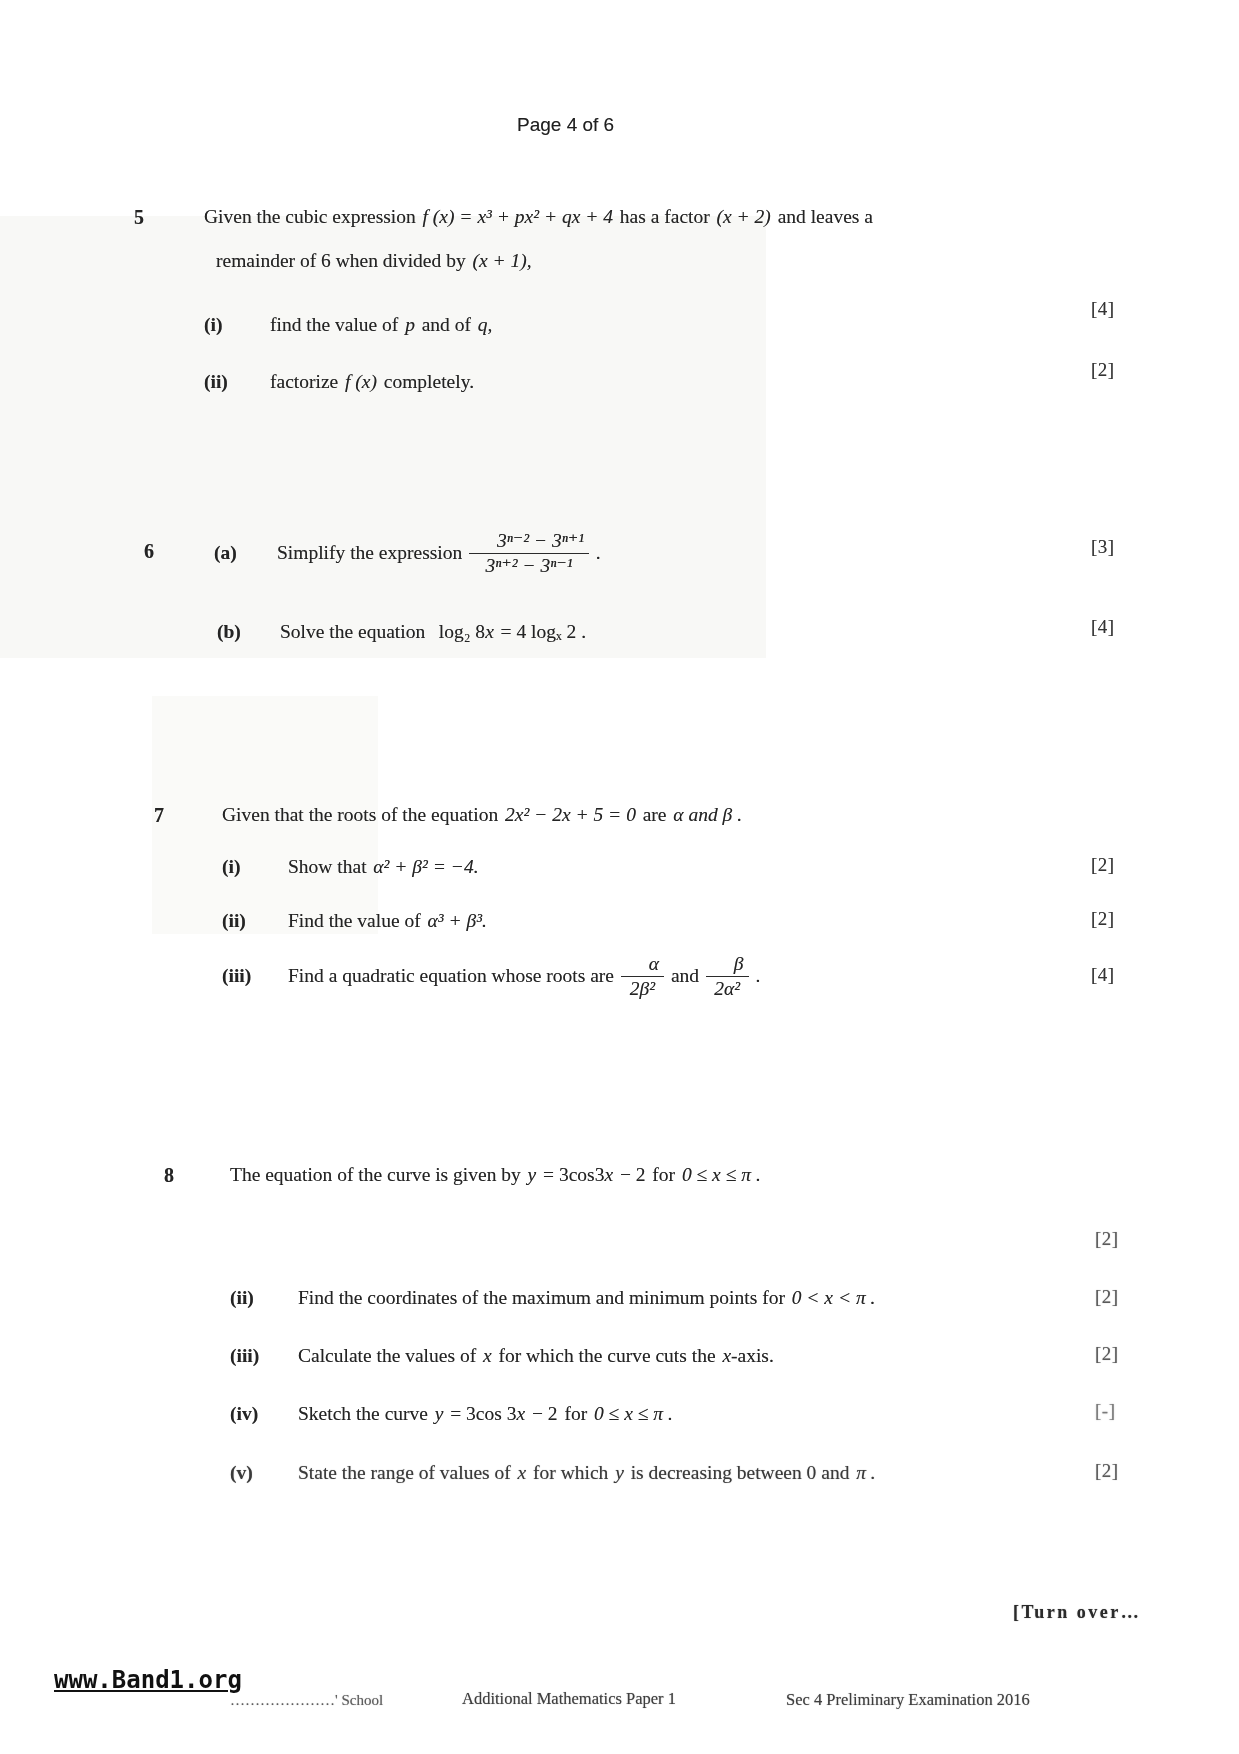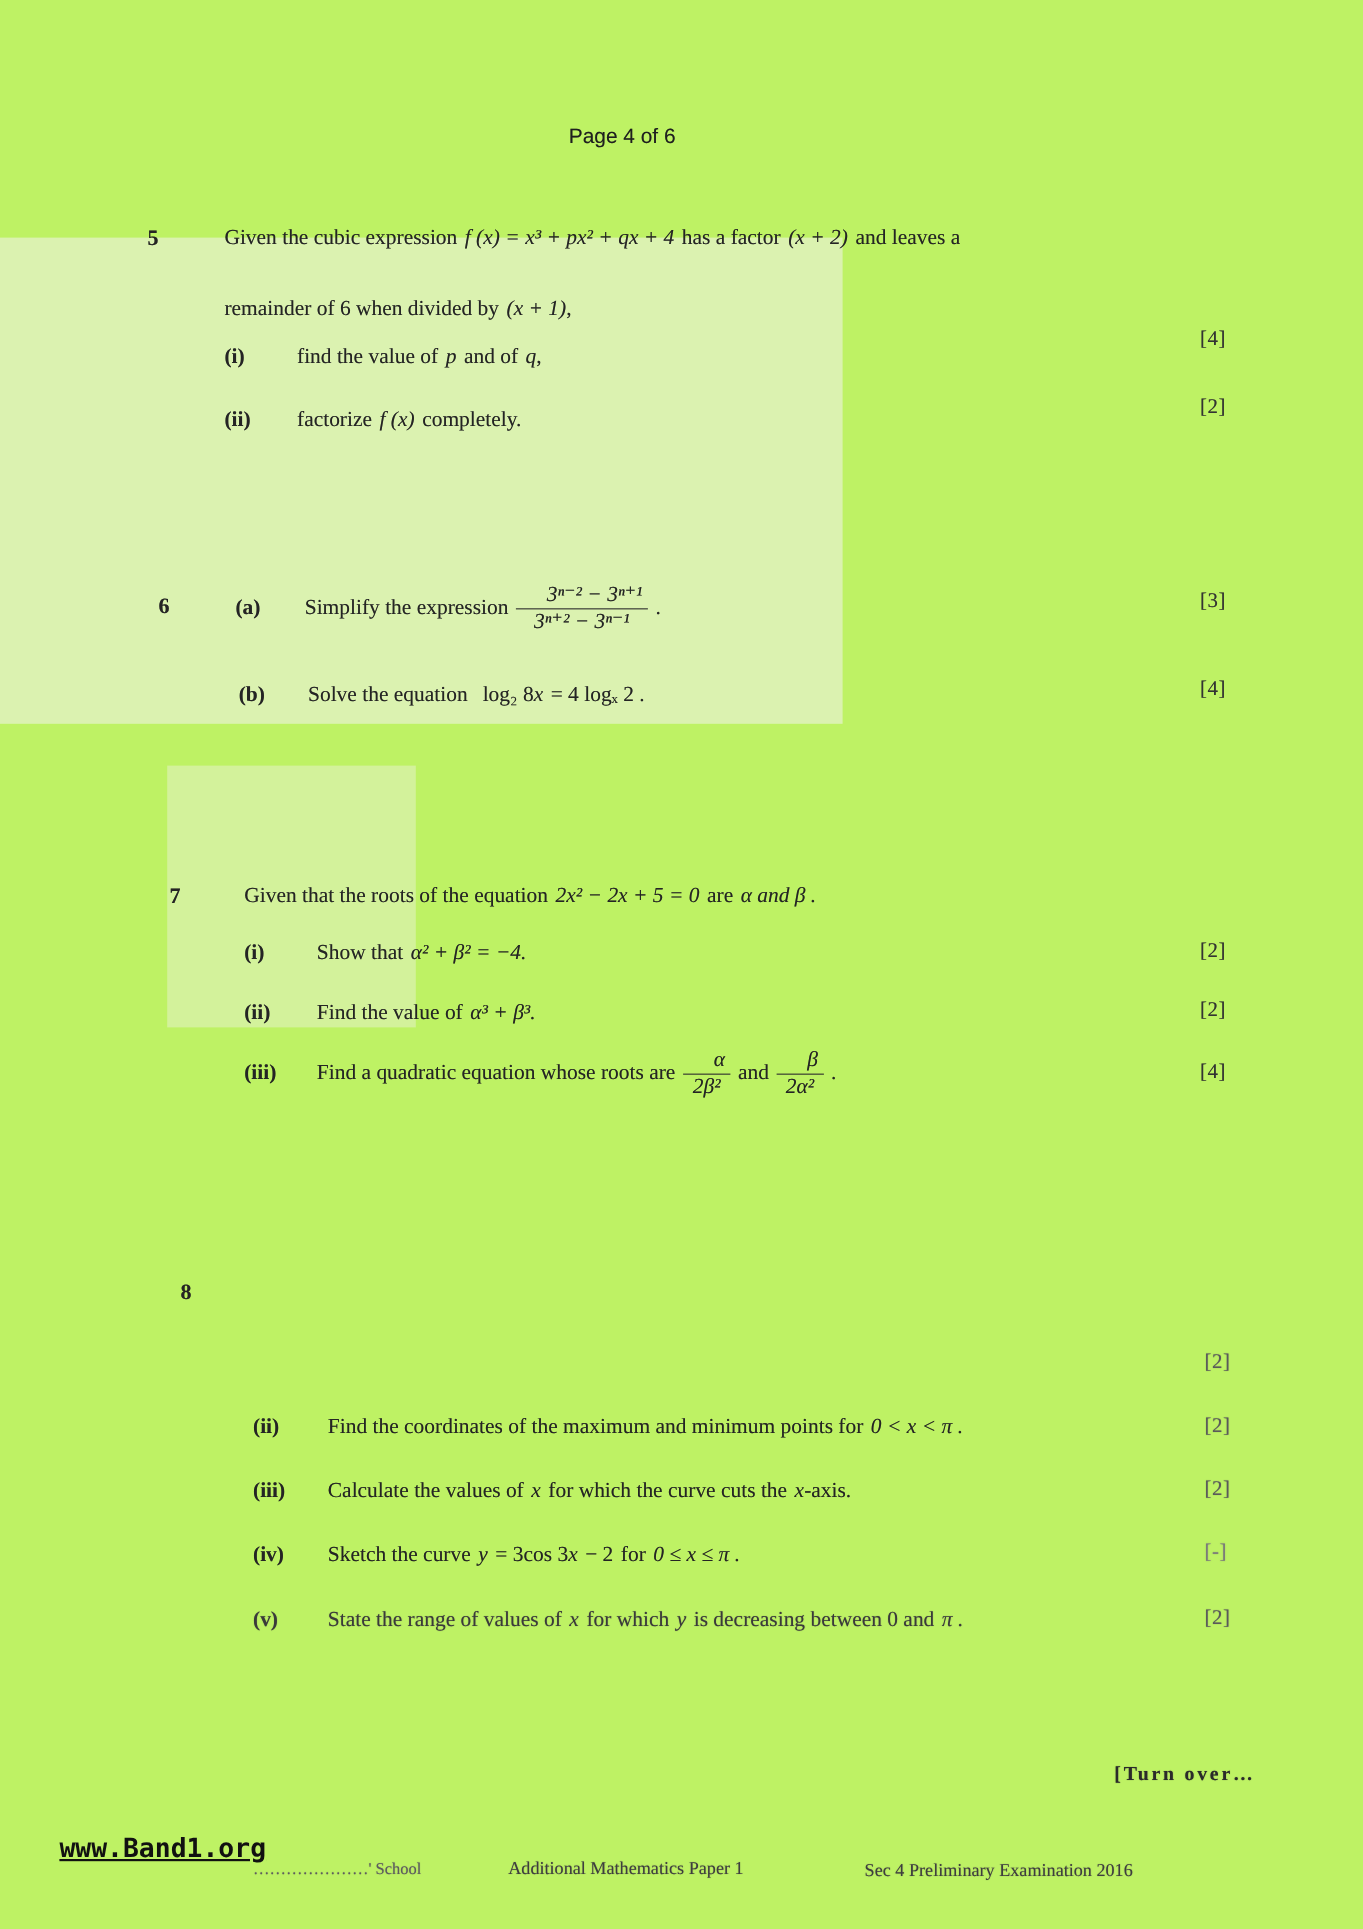--- a/index.html
+++ b/index.html
@@ -1,20 +1,20 @@
 <!DOCTYPE html>
 <html><head>
 <meta charset="utf-8">
 <style>
   html,body{margin:0;padding:0;background:#e9e9e9;}
   .page{
     position:relative;
     width:1239px;height:1754px;
     margin:0 auto;
-    background:#bef264;
+    background:#ffffff;
     font-family:"Liberation Serif","DejaVu Serif",serif;
     color:#242424;
     overflow:hidden;
     text-shadow:0 0 .5px rgba(20,20,20,.4);
   }
   .shade{position:absolute;background:#f3f3ee;opacity:.55;}
   .shade-a{left:0;top:216px;width:766px;height:442px;}
   .shade-b{left:152px;top:696px;width:226px;height:238px;opacity:.4;}
   .abs{position:absolute;white-space:nowrap;font-size:19.5px;}
   .abs > * + *{margin-left:.35em;}
@@ -45,21 +45,21 @@
 
   <div class="shade shade-a"></div>
   <div class="shade shade-b"></div>
 
   <div class="page-header" style="left:517px;top:114px;">Page 4 of 6</div>
 
   <span class="abs qnum" style="left:134px;top:206px;">5</span>
   <div class="abs" style="left:204px;top:206px;">
     <span>Given the cubic expression</span><span class="m">f (x) = x³ + px² + qx + 4</span><span>has a factor</span><span class="m">(x + 2)</span><span>and leaves a</span>
   </div>
-  <div class="abs" style="left:204px;top:250px;margin-top:20px;">
+  <div class="abs" style="left:216px;top:250px;">
     <span>remainder of 6 when divided by</span><span class="m">(x + 1),</span>
   </div>
   <div class="abs" style="left:204px;top:314px;">
     <span class="label w5">(i)</span><span class="tight">find the value of</span><span class="m">p</span><span>and of</span><span class="m">q,</span>
   </div>
   <span class="marks" style="left:1091px;top:298px;">[4]</span>
   <div class="abs" style="left:204px;top:371px;">
     <span class="label w5">(ii)</span><span class="tight">factorize</span><span class="m">f (x)</span><span>completely.</span>
   </div>
   <span class="marks" style="left:1091px;top:359px;">[2]</span>
@@ -102,20 +102,23 @@
       <span>and</span>
       <span class="frac">
         <span class="num">β</span>
         <span class="den">2α²</span>
       </span>
       <span>.</span>
   </div>
   <span class="marks" style="left:1091px;top:964px;">[4]</span>
 
   <span class="abs qnum" style="left:164px;top:1164px;">8</span>
+  <div class="abs" style="left:230px;top:1164px;">
+    <span>The equation of the curve is given by</span><span class="m">y</span><span class="r">= 3cos3</span><span class="m tight">x</span><span class="r">− 2</span><span>for</span><span class="m">0 ≤ x ≤ π .</span>
+  </div>
   <span class="marks faded" style="left:1095px;top:1228px;">[2]</span>
   <div class="abs" style="left:230px;top:1287px;">
     <span class="label w8">(ii)</span><span class="tight">Find the coordinates of the maximum and minimum points for</span><span class="m">0 &lt; x &lt; π .</span>
   </div>
   <span class="marks faded" style="left:1095px;top:1286px;">[2]</span>
   <div class="abs" style="left:230px;top:1345px;">
     <span class="label w8">(iii)</span><span class="tight">Calculate the values of</span><span class="m">x</span><span>for which the curve cuts the</span><span class="m">x</span><span class="tight">-axis.</span>
   </div>
   <span class="marks faded" style="left:1095px;top:1343px;">[2]</span>
   <div class="abs" style="left:230px;top:1403px;">

